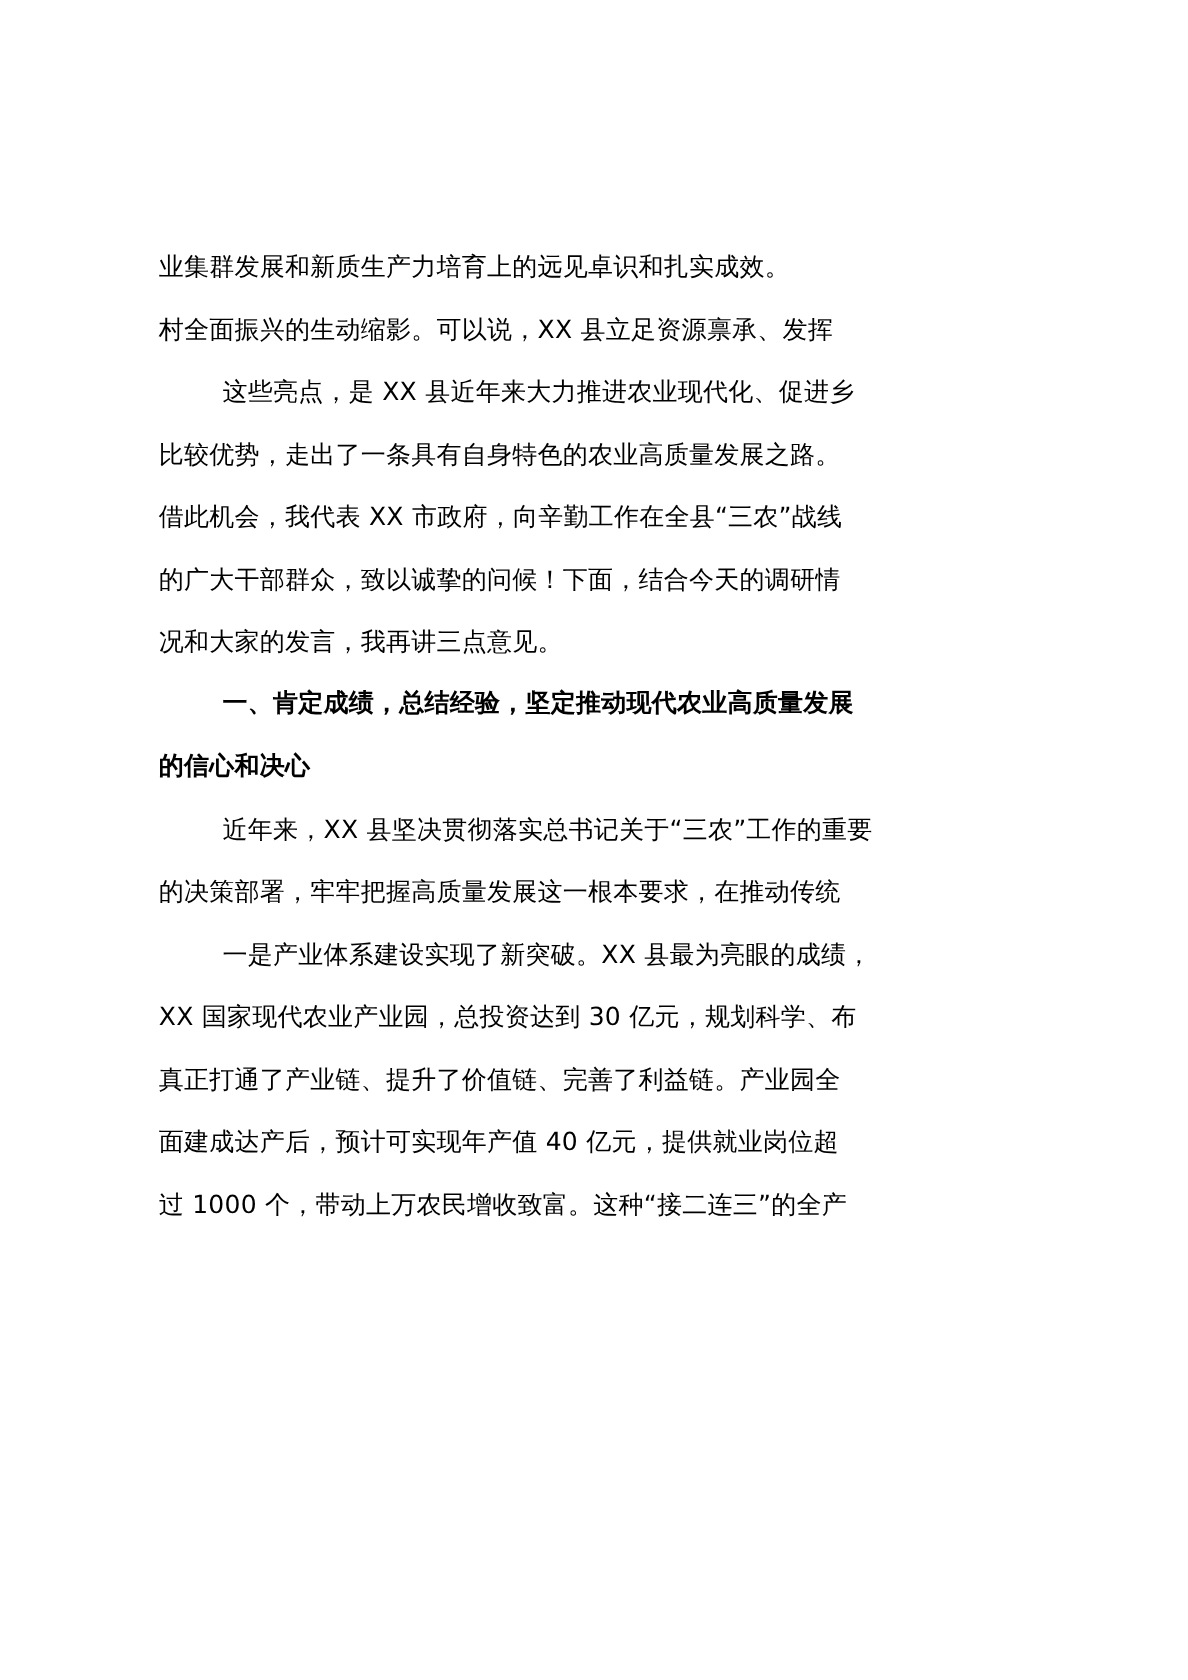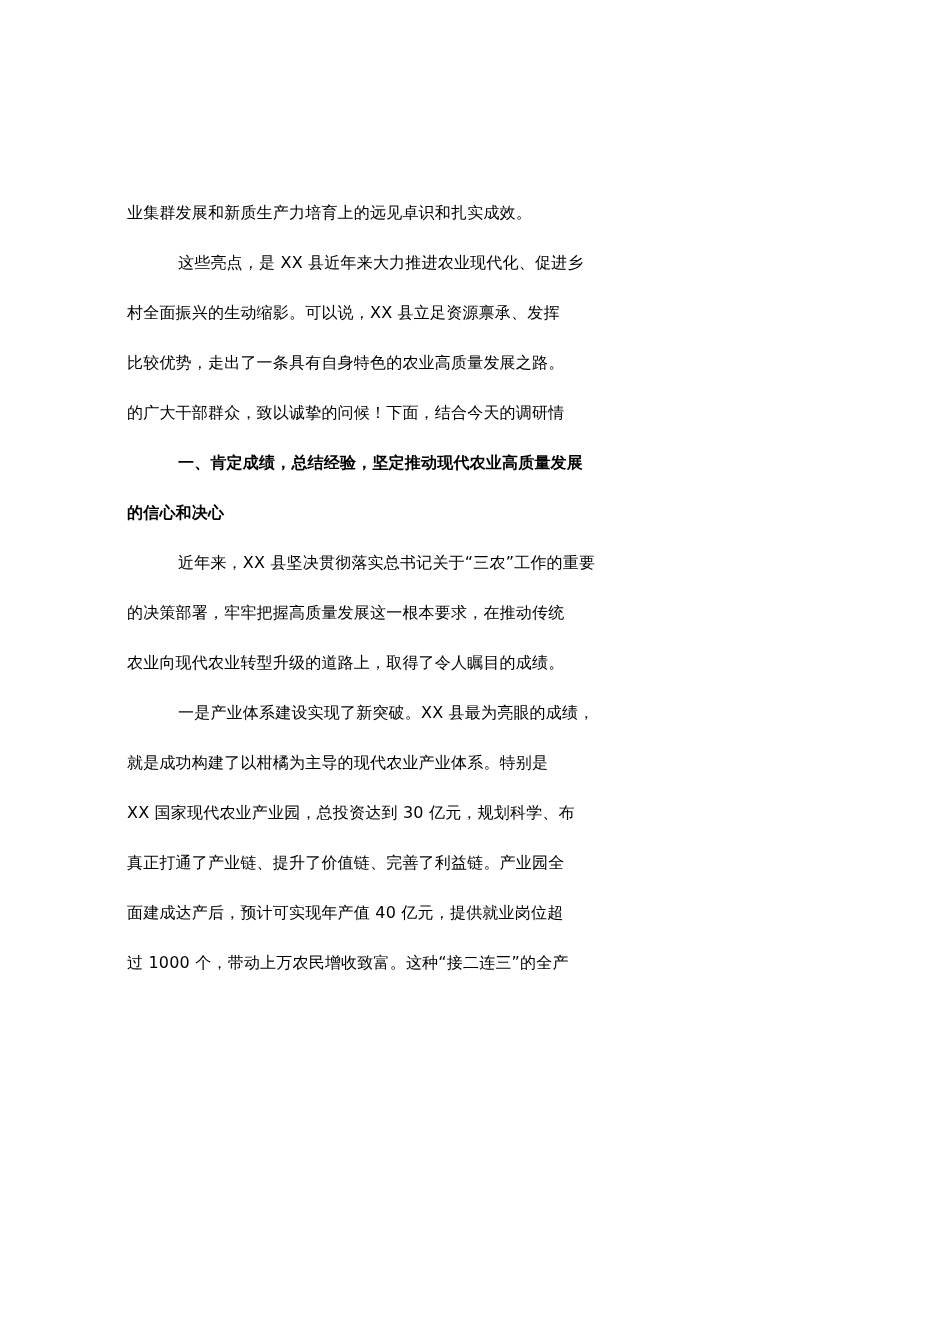--- a/index.html
+++ b/index.html
@@ -21,21 +21,21 @@
       height: 1344px;
       background: #ffffff;
     }
     .content {
       position: absolute;
       left: 127px;
       top: 188px;
       width: 720px;
       color: #000000;
       font-family: "DejaVu Sans", sans-serif;
-      font-size: 16px;
+      font-size: 20px;
       letter-spacing: 0.2px;
     }
     .line {
       display: block;
       height: 50px;
       line-height: 50px;
       white-space: nowrap;
     }
     .indent {
       padding-left: 51px;
@@ -49,40 +49,40 @@
 <body>
 
 <div class="page">
   <div class="content">
 
     <div class="paragraph">
       <span class="line">业集群发展和新质生产力培育上的远见卓识和扎实成效。</span>
     </div>
 
     <div class="paragraph">
+      <span class="line">村全面振兴的生动缩影。可以说，XX 县立足资源禀承、发挥</span>
       <span class="line indent">这些亮点，是 XX 县近年来大力推进农业现代化、促进乡</span>
-      <span class="line">村全面振兴的生动缩影。可以说，XX 县立足资源禀承、发挥</span>
       <span class="line">比较优势，走出了一条具有自身特色的农业高质量发展之路。</span>
+      <span class="line">借此机会，我代表 XX 市政府，向辛勤工作在全县“三农”战线</span>
       <span class="line">的广大干部群众，致以诚挚的问候！下面，结合今天的调研情</span>
+      <span class="line">况和大家的发言，我再讲三点意见。</span>
     </div>
 
     <div class="paragraph heading">
       <span class="line indent">一、肯定成绩，总结经验，坚定推动现代农业高质量发展</span>
       <span class="line">的信心和决心</span>
     </div>
 
     <div class="paragraph">
       <span class="line indent">近年来，XX 县坚决贯彻落实总书记关于“三农”工作的重要</span>
       <span class="line">的决策部署，牢牢把握高质量发展这一根本要求，在推动传统</span>
-      <span class="line">农业向现代农业转型升级的道路上，取得了令人瞩目的成绩。</span>
     </div>
 
     <div class="paragraph">
       <span class="line indent">一是产业体系建设实现了新突破。XX 县最为亮眼的成绩，</span>
-      <span class="line">就是成功构建了以柑橘为主导的现代农业产业体系。特别是</span>
       <span class="line">XX 国家现代农业产业园，总投资达到 30 亿元，规划科学、布</span>
       <span class="line">真正打通了产业链、提升了价值链、完善了利益链。产业园全</span>
       <span class="line">面建成达产后，预计可实现年产值 40 亿元，提供就业岗位超</span>
       <span class="line">过 1000 个，带动上万农民增收致富。这种“接二连三”的全产</span>
     </div>
 
   </div>
 </div>
 
 </body></html>

